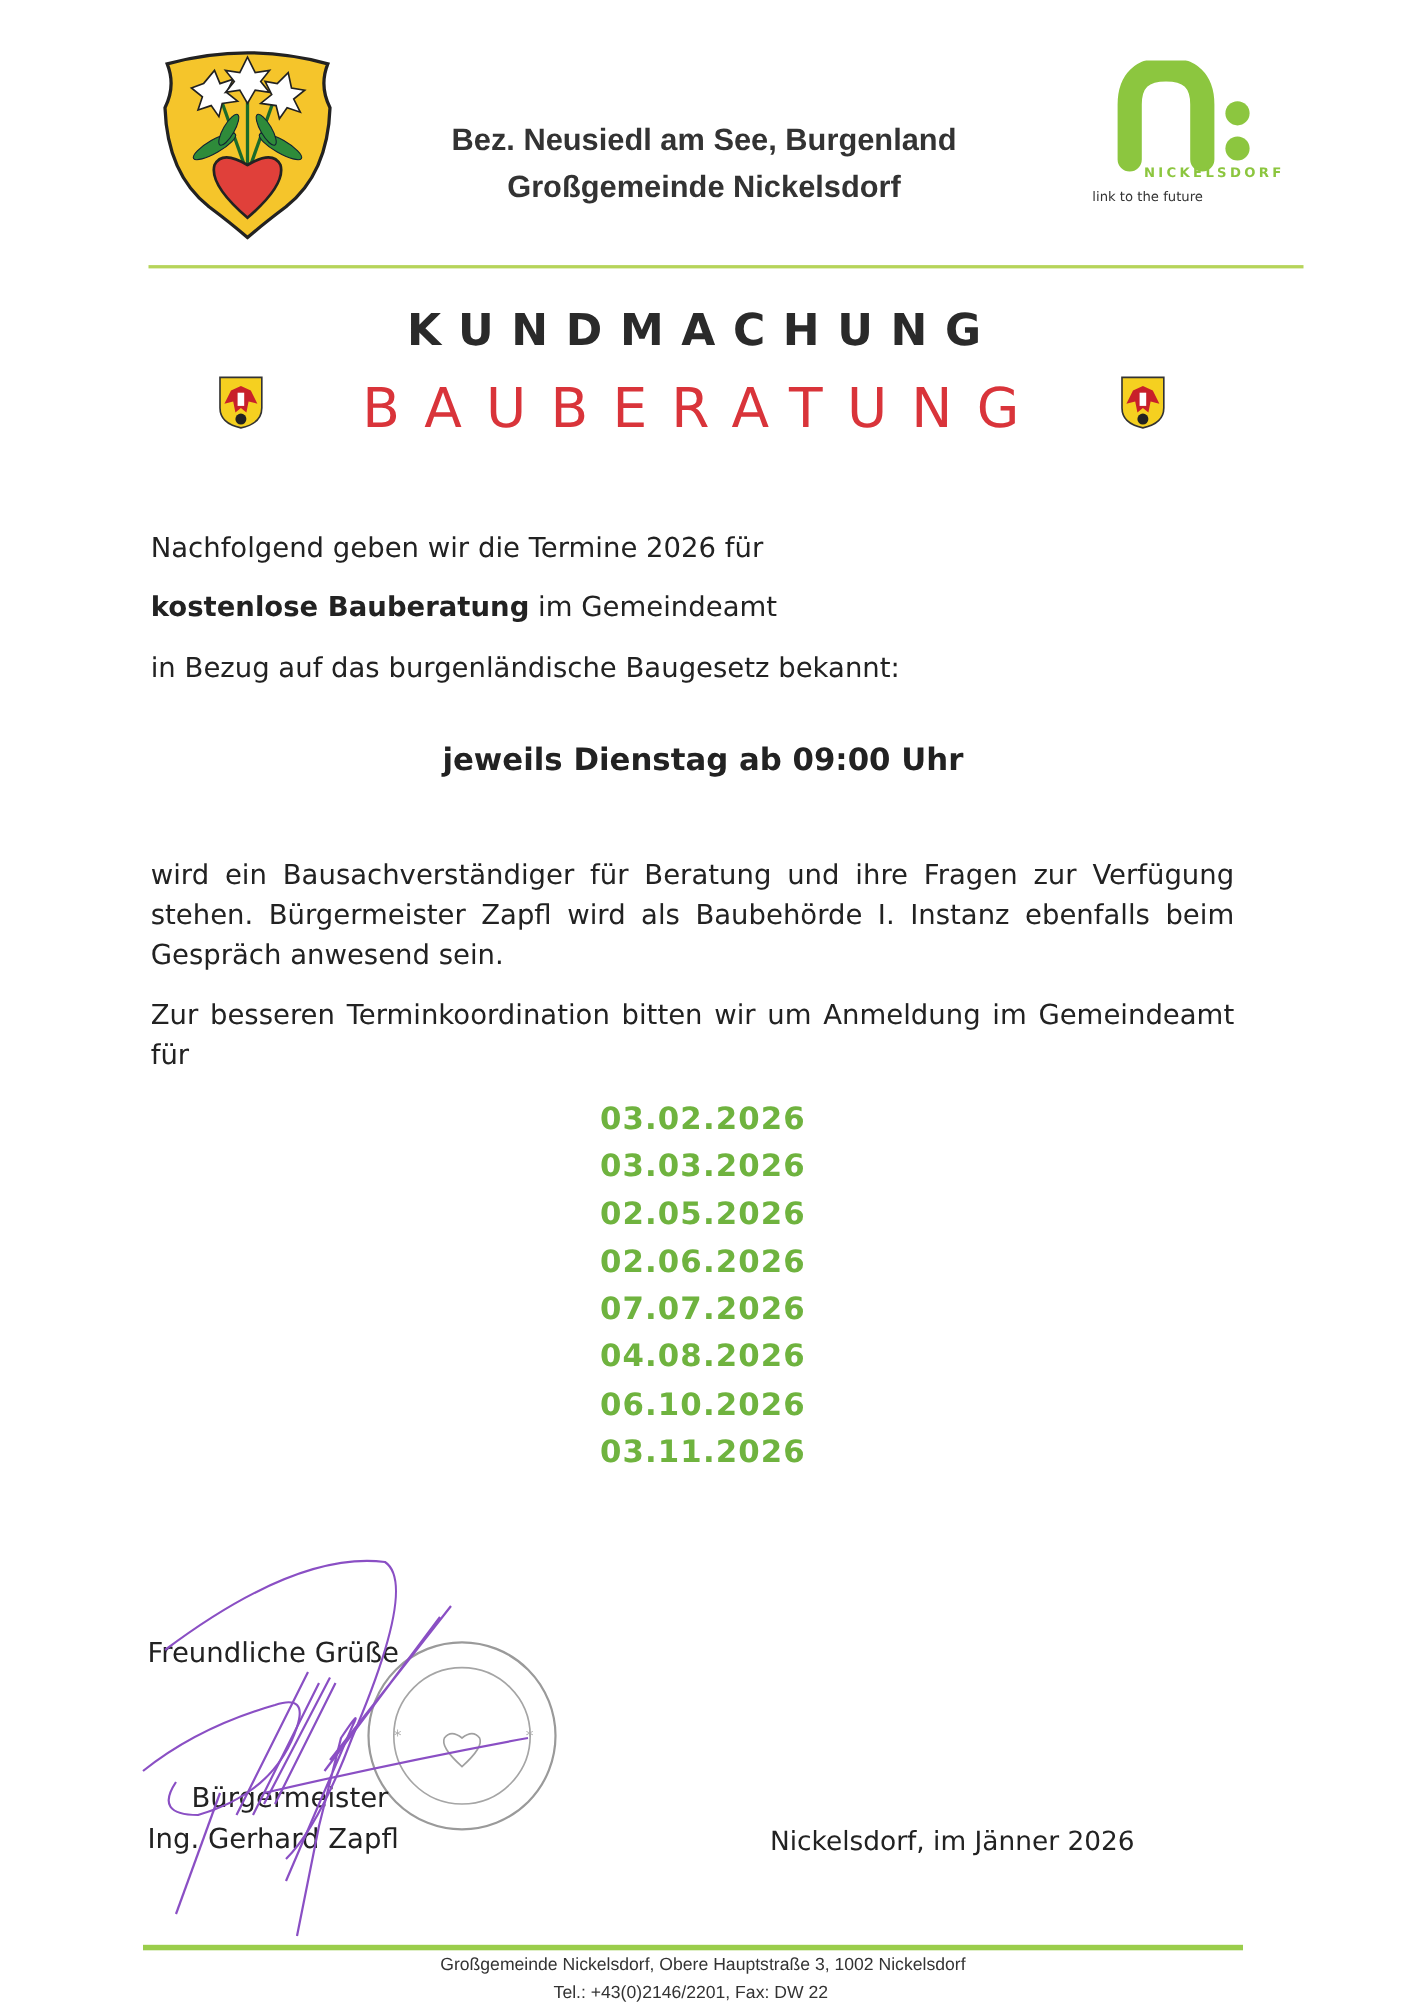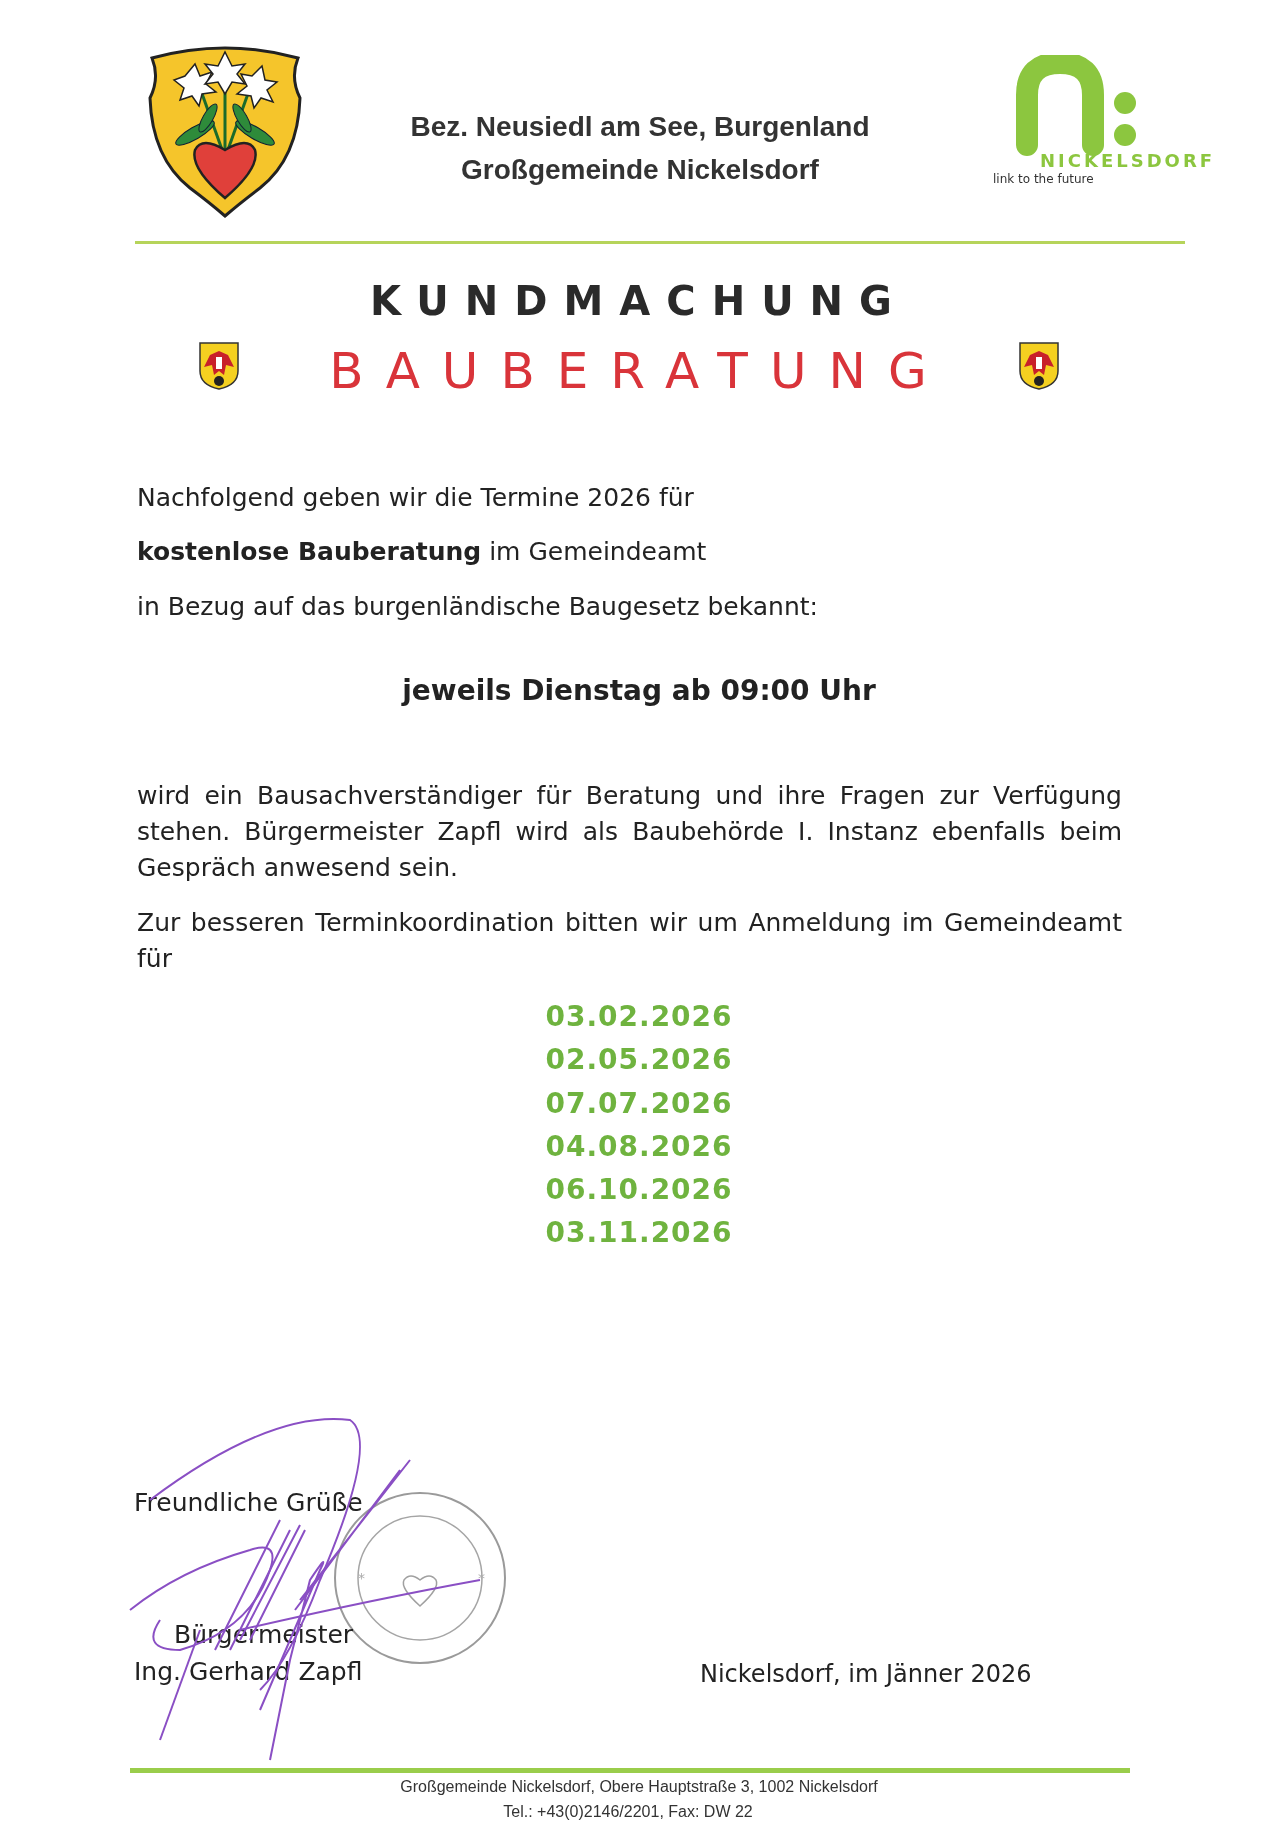--- a/index.html
+++ b/index.html
@@ -7,21 +7,21 @@
          font-family: "DejaVu Sans", sans-serif; color: #222; }
   .abs { position: absolute; }
 
   
   #coat { left: 140px; top: 38px; width: 170px; height: 180px; }
   #org { left: 380px; top: 105px; width: 520px; text-align: center;
          font-family: "Liberation Sans", sans-serif; font-weight: bold; font-size: 28px;
          color: #333; line-height: 43px; }
   #logo { left: 985px; top: 55px; width: 210px; height: 140px; }
   #logo-name { left: 1040px; top: 150px; font-family: "DejaVu Sans", sans-serif;
-               font-weight: bold; font-size: 18px; letter-spacing: 3px; color: #8cc63f; }
+               font-weight: bold; font-size: 12px; letter-spacing: 3px; color: #8cc63f; }
   #logo-tag { left: 993px; top: 172px; font-family: "DejaVu Sans", sans-serif; font-size: 12px; color: #333; }
   .hr-green { left: 135px; width: 1050px; height: 3px; background: #b6d45a; }
   #hr-top { top: 241px; }
   #hr-bottom { top: 1768px; left: 130px; width: 1000px; height: 5px; background: #9acd4b; }
 
   
   #title1 { left: 0; width: 1278px; top: 278px; text-align: center;
             font-family: "DejaVu Sans", sans-serif; font-weight: bold; font-size: 40px;
             letter-spacing: 16px; color: #2a2a2a; }
   #title2 { left: 0; width: 1278px; top: 342px; text-align: center;
@@ -124,21 +124,23 @@
 
 <div id="emph" class="abs">
   <div>jeweils Dienstag ab 09:00 Uhr</div>
 </div>
 
 <div id="p4" class="abs para justify">wird ein Bausachverständiger für Beratung und ihre Fragen zur Verfügung stehen. Bürgermeister Zapfl wird als Baubehörde I. Instanz ebenfalls beim Gespräch anwesend sein.</div>
 <div id="p5" class="abs para justify">Zur besseren Terminkoordination bitten wir um Anmeldung im Gemeindeamt für</div>
 
 <div id="dates" class="abs">
   <div class="date">03.02.2026</div>
+  <div class="date">03.03.2026</div>
   <div class="date">02.05.2026</div>
+  <div class="date">02.06.2026</div>
   <div class="date">07.07.2026</div>
   <div class="date">04.08.2026</div>
   <div class="date">06.10.2026</div>
   <div class="date">03.11.2026</div>
 </div>
 
 <svg id="stamp" class="abs" viewBox="0 0 180 180">
   <circle cx="90" cy="90" r="85" fill="none" stroke="#9a9a9a" stroke-width="2"></circle>
   <circle cx="90" cy="90" r="62" fill="none" stroke="#a5a5a5" stroke-width="1.5"></circle>
   <path d="M90 118 Q70 100 74 92 Q80 84 90 92 Q100 84 106 92 Q110 100 90 118 Z" fill="none" stroke="#a0a0a0" stroke-width="1.5"></path>

